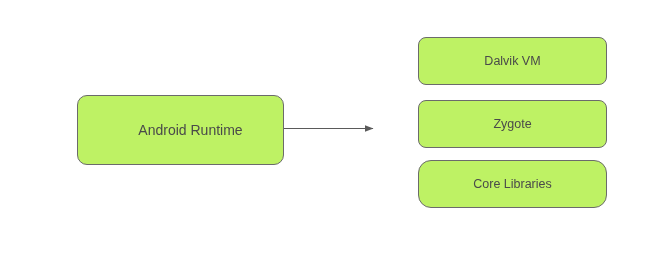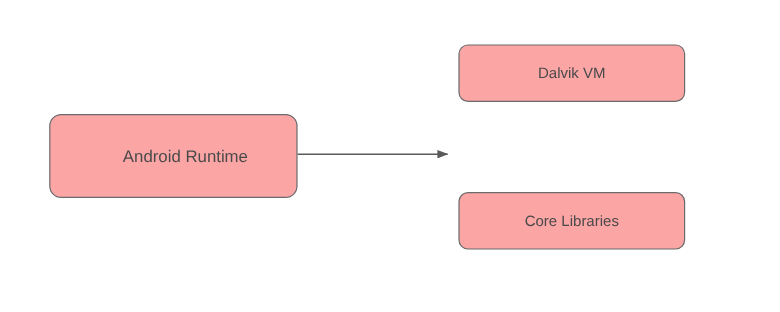--- a/index.html
+++ b/index.html
@@ -14,49 +14,50 @@
   #canvas {
     position: relative;
     width: 650px;
     height: 260px;
     background: #ffffff;
     overflow: hidden;
   }
   .node {
     position: absolute;
     box-sizing: border-box;
-    background: #fca5a5;
+    background: #bef264;
     border: 1px solid #6b6b6b;
     display: flex;
     align-items: center;
     justify-content: center;
     color: #4a4a4a;
     text-align: left;
     line-height: 1.2;
     white-space: nowrap;
+    margin-left: 36px;
   }
   .node-primary {
     left: 41px;
     top: 95px;
     width: 207px;
     height: 70px;
     border-radius: 10px;
     font-size: 14px;
     padding-left: 20px;
   }
   .node-child {
     left: 382px;
     width: 189px;
     height: 48px;
     border-radius: 8px;
     font-size: 12.5px;
   }
   .node-child-0 { top: 37px; }
   .node-child-1 { top: 100px; }
-  .node-child-2 { top: 160px; }
+  .node-child-2 { top: 160px; border-radius: 13px; }
 
   .edge-layer {
     position: absolute;
     left: 0;
     top: 0;
     width: 650px;
     height: 260px;
     pointer-events: none;
   }
 </style>
@@ -75,18 +76,21 @@
   </svg>
 
   <div class="node node-primary">
     <span>Android Runtime</span>
   </div>
 
   <div class="node node-child node-child-0">
     <span>Dalvik VM</span>
   </div>
 
+  <div class="node node-child node-child-1">
+    <span>Zygote</span>
+  </div>
 
   <div class="node node-child node-child-2">
     <span>Core Libraries</span>
   </div>
 
 </div>
 
 </body></html>

